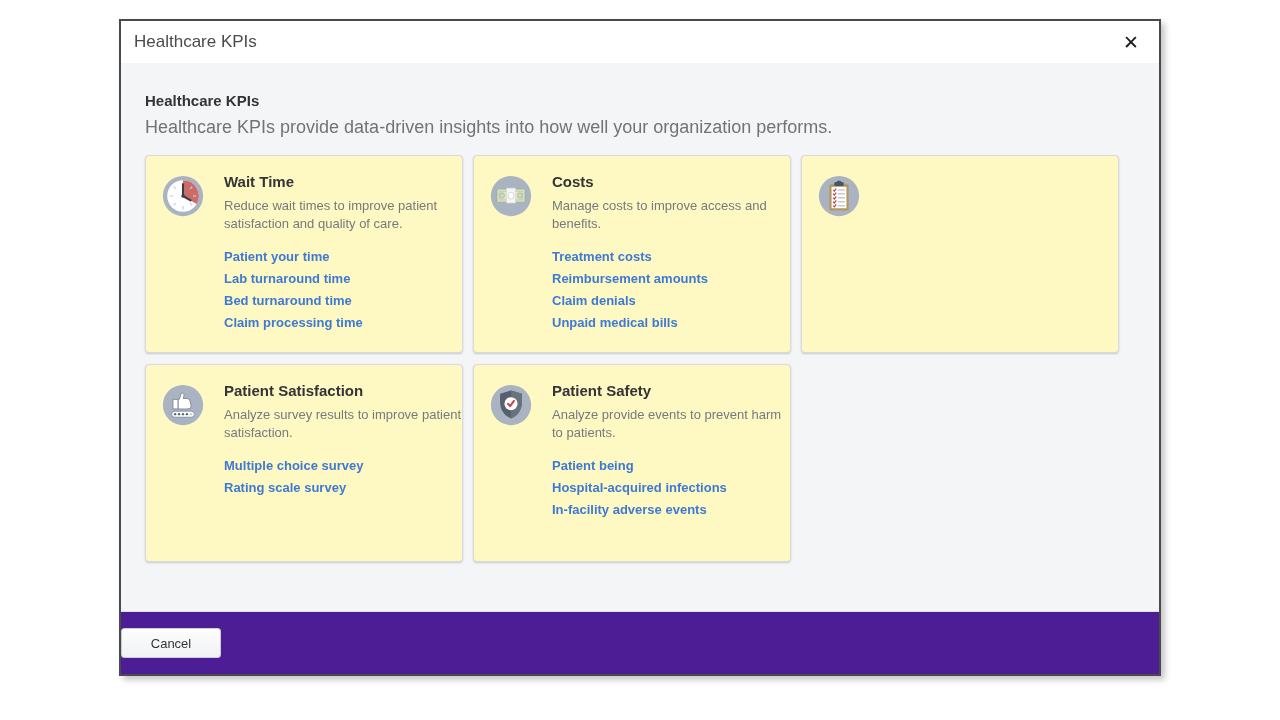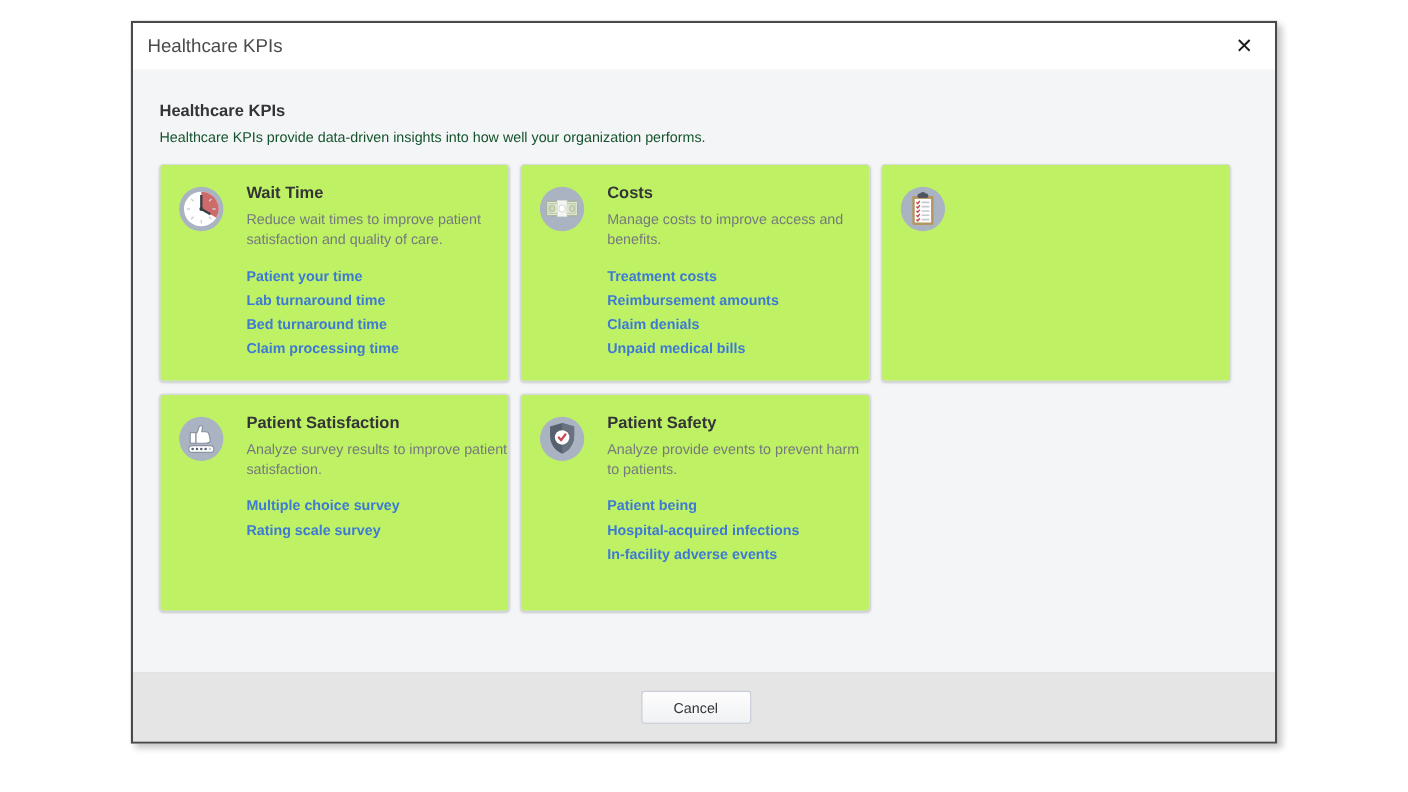--- a/index.html
+++ b/index.html
@@ -40,31 +40,31 @@
     flex: 1 1 auto;
     background: #f4f5f6;
     padding: 29px 24px 0 24px;
     overflow: hidden;
   }
   .section-heading {
     font-size: 15px; font-weight: bold; color: #333436;
     margin: 0 0 8px 0;
   }
   .section-subtitle {
-    font-size: 13px; color: #14532d;
+    font-size: 18px; color: #737373;
     margin: 0 0 17px 0;
   }
   .card-grid {
     display: grid;
     grid-template-columns: repeat(3, 318px);
     column-gap: 10px;
     row-gap: 11px;
   }
   .kpi-card {
-    background: #bef264;
+    background: #fef9c3;
     border: 1px solid #d8dade;
     border-radius: 4px;
     box-shadow: 0 1px 2px rgba(120,125,135,0.35);
     height: 198px;
     padding: 17px 0 12px 16px;
     display: flex;
     align-items: flex-start;
   }
   .kpi-icon {
     width: 42px; height: 42px;
@@ -86,25 +86,25 @@
     display: block;
     font-size: 13px;
     font-weight: bold;
     color: #3e79d4;
     text-decoration: none;
     margin-bottom: 9px;
     line-height: 13px;
   }
   .dialog-footer {
     flex: 0 0 63px;
-    background: #e5e5e5;
+    background: #4c1d95;
     border-top: 1px solid #e0e1e3;
     display: flex;
     align-items: center;
-    justify-content: center;
+    justify-content: flex-start;
     padding-right: 15px;
   }
   .cancel-btn {
     width: 100px; height: 30px;
     background: linear-gradient(#fdfdfd, #f1f2f4);
     border: 1px solid #c8cdd9;
     border-radius: 3px;
     font-family: "Liberation Sans", sans-serif;
     font-size: 13px;
     color: #333436;

